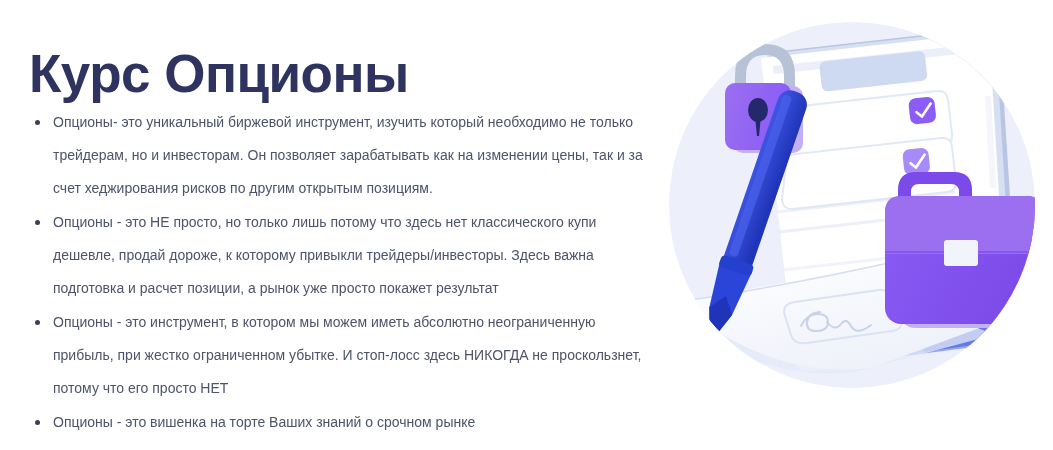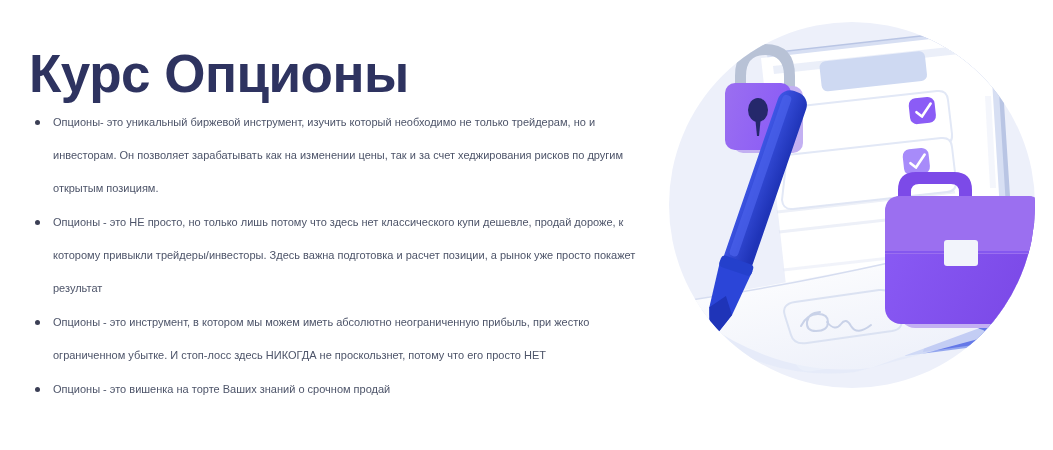--- a/index.html
+++ b/index.html
@@ -46,21 +46,21 @@
     top: 106px;
     width: 620px;
     margin: 0;
     padding: 0;
     list-style: none;
   }
   .bullet-item {
     position: relative;
     padding-left: 23px;
     margin: 0 0 1px 0;
-    font-size: 11px;
+    font-size: 14px;
     line-height: 33px;
     color: #4d5469;
     font-weight: 400;
   }
   .bullet-item .dot {
     position: absolute;
     left: 5px;
     top: 14px;
     width: 5px;
     height: 5px;
@@ -99,21 +99,21 @@
       <li class="bullet-item">
         <span class="dot"></span>
         <span>Опционы - это НЕ просто, но только лишь потому что здесь нет классического купи дешевле, продай дороже, к которому привыкли трейдеры/инвесторы. Здесь важна подготовка и расчет позиции, а рынок уже просто покажет результат</span>
       </li>
       <li class="bullet-item">
         <span class="dot"></span>
         <span>Опционы - это инструмент, в котором мы можем иметь абсолютно неограниченную прибыль, при жестко ограниченном убытке. И стоп-лосс здесь НИКОГДА не проскользнет, потому что его просто НЕТ</span>
       </li>
       <li class="bullet-item">
         <span class="dot"></span>
-        <span>Опционы - это вишенка на торте Ваших знаний о срочном продай</span>
+        <span>Опционы - это вишенка на торте Ваших знаний о срочном рынке</span>
       </li>
     </ul>
   </div>
 
   <div class="illustration">
     <svg viewBox="0 0 398 450" xmlns="http://www.w3.org/2000/svg">
       <defs>
         <linearGradient id="gPaper" x1="0" y1="0" x2="0.6" y2="1">
           <stop offset="0%" stop-color="#ffffff"></stop>
           <stop offset="100%" stop-color="#eef1fa"></stop>

